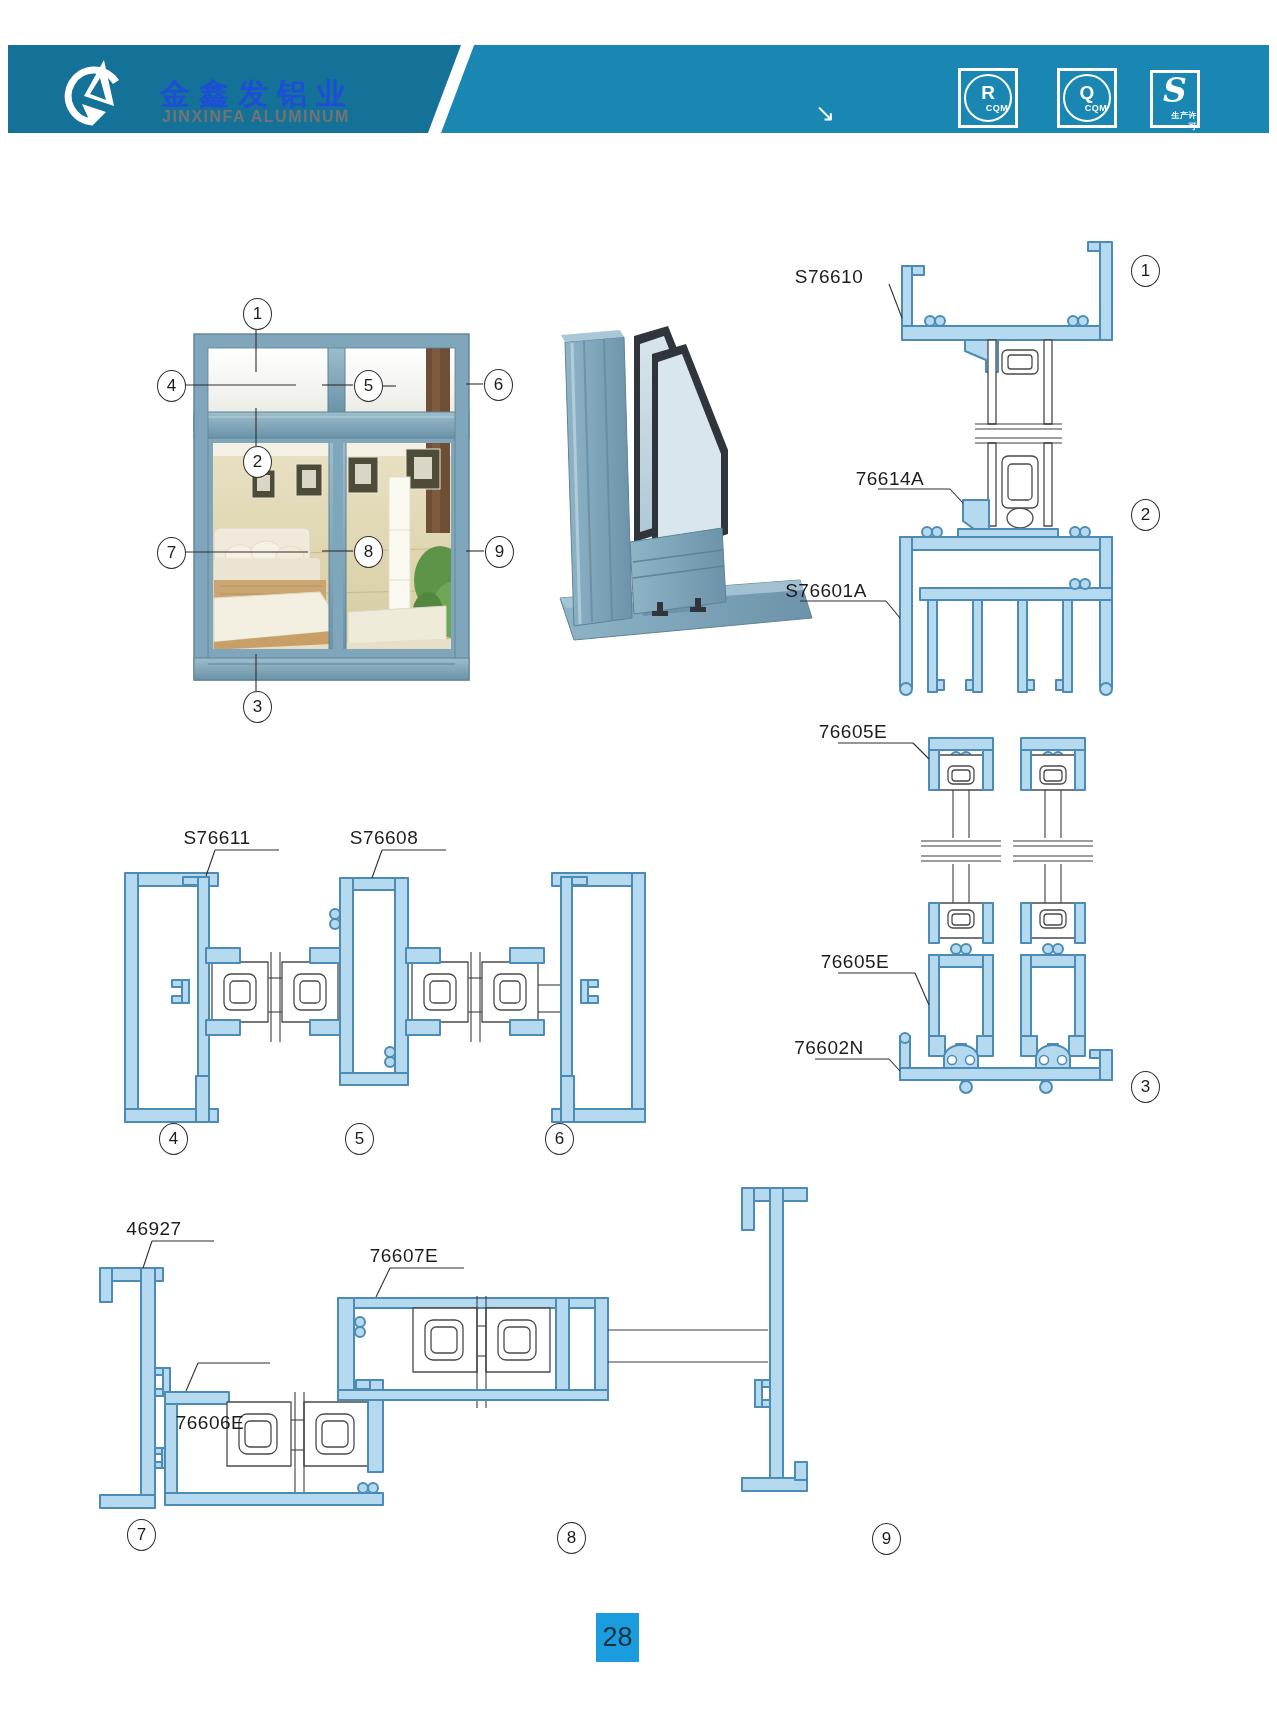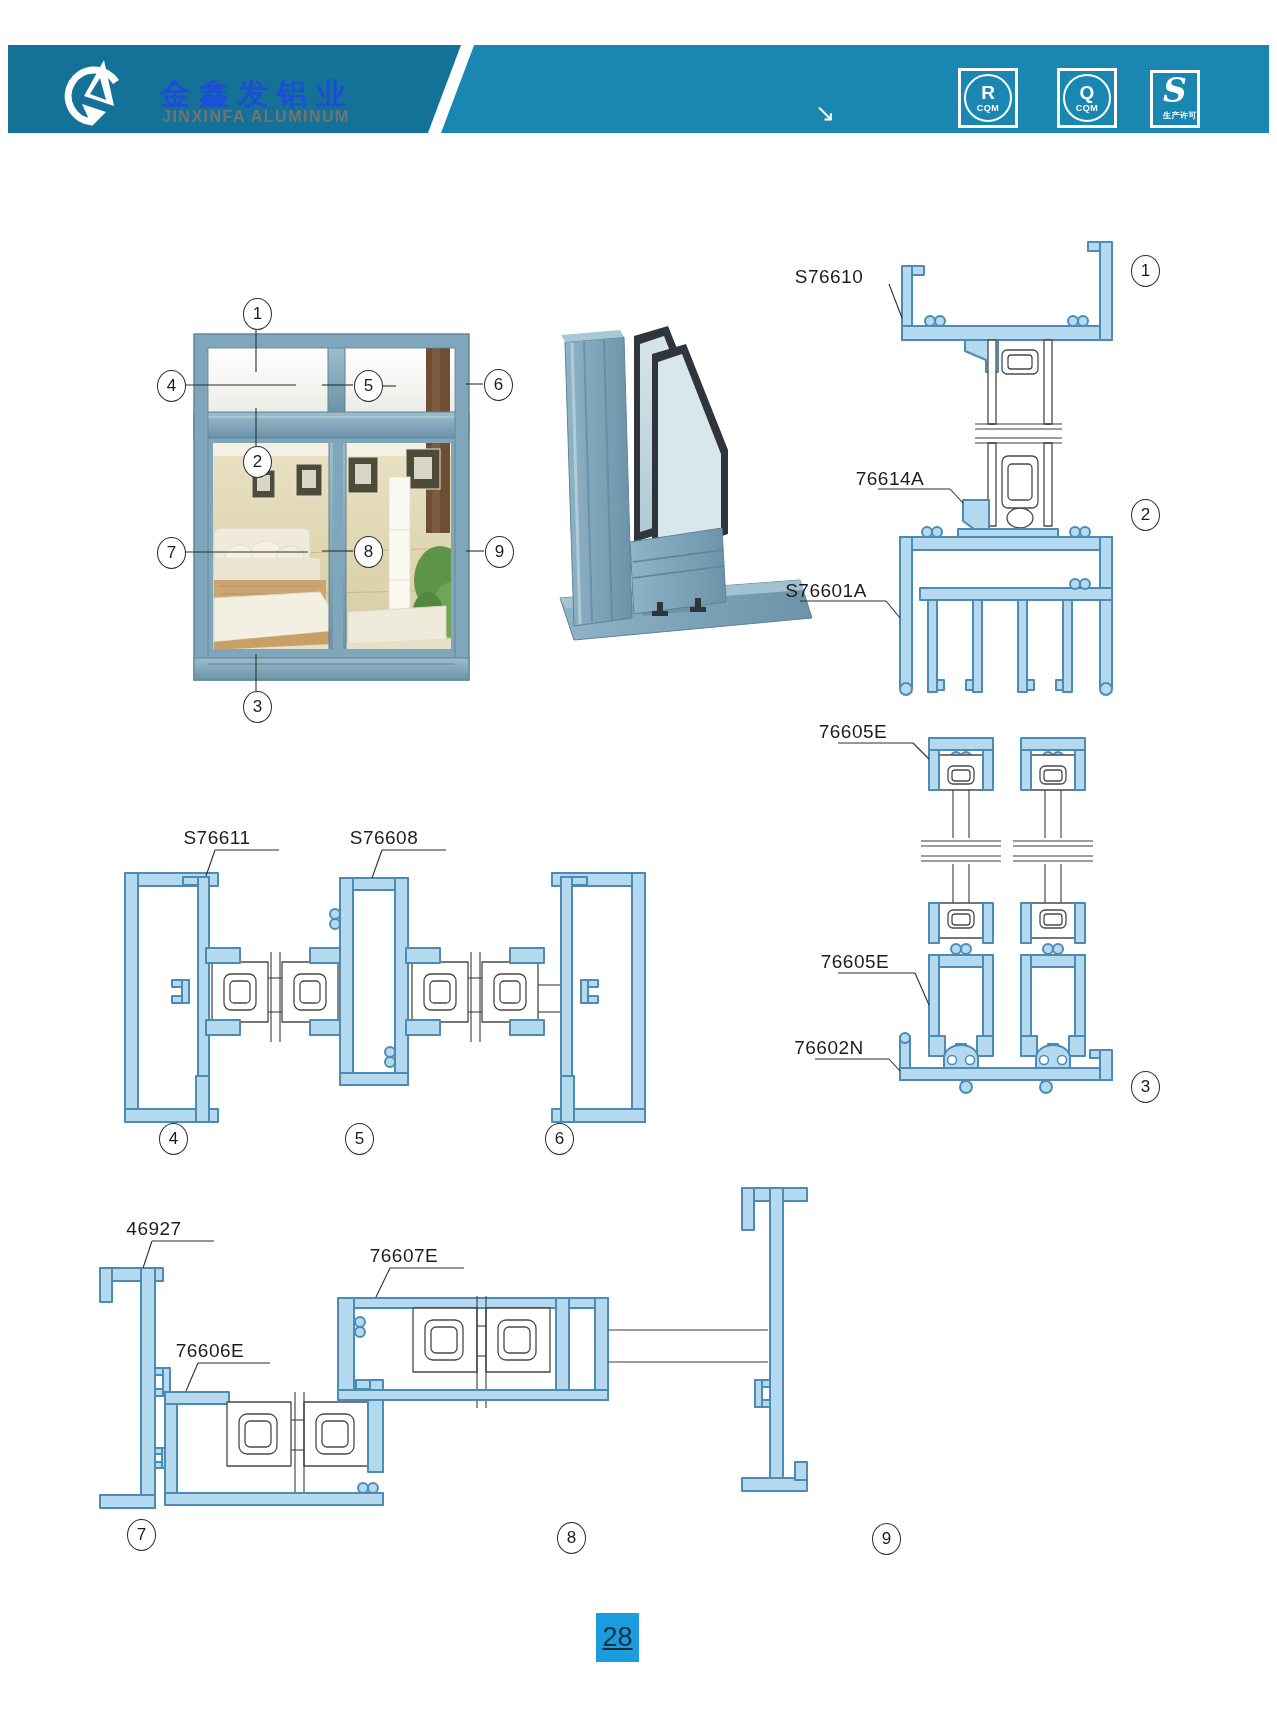--- a/index.html
+++ b/index.html
@@ -11,32 +11,32 @@
   #hdrR{position:absolute;left:441px;top:45px;width:828px;height:88px;background:#1A87B2;
         clip-path:polygon(4% 0,100% 0,100% 100%,0 100%);}
   .cn-name{position:absolute;left:160px;top:74px;font-size:30px;font-weight:bold;color:#1d4ed8;letter-spacing:9px;}
   .en-name{position:absolute;left:162px;top:108px;font-size:16px;font-weight:bold;color:#737373;letter-spacing:1.5px;}
   .series{position:absolute;left:573px;top:88px;font-size:29px;color:#fff;letter-spacing:4px;}
   .series-arrow{position:absolute;left:815px;top:99px;font-size:24px;color:#fff;}
   .badge{position:absolute;top:68px;width:54px;height:54px;border:3px solid #fff;color:#fff;text-align:center;}
   .badge .circ{margin:3px auto 0;width:44px;height:44px;border:2.5px solid #fff;border-radius:50%;
         display:flex;flex-direction:column;align-items:center;justify-content:center;line-height:1;}
   .badge .letter{font-size:19px;font-weight:bold;}
-  .badge .cap{font-size:9px;font-weight:bold;margin-top:2px;letter-spacing:.5px;}
+  .badge .cap{font-size:9px;font-weight:bold;margin-top:2px;letter-spacing:.5px;padding-left:18px;}
   .badge-s{width:44px;height:52px;top:70px;}
   .badge-s .letter{font-family:"DejaVu Serif",serif;font-style:italic;font-size:33px;font-weight:bold;line-height:36px;}
   .badge-s .cap{font-size:8px;margin-top:1px;text-align:right;}
   
   .lbl{position:absolute;width:120px;text-align:center;font-size:19px;color:#1c1c1c;letter-spacing:.5px;}
   
   .co{position:absolute;width:27px;height:30px;border:1.8px solid #2c2c2c;border-radius:50%;background:#fff;
       display:flex;align-items:center;justify-content:center;font-size:17px;color:#1c1c1c;z-index:5;}
   
   #pgnum{position:absolute;left:596px;top:1613px;width:43px;height:49px;background:#1B9CDE;
-      display:flex;align-items:center;justify-content:center;font-size:27px;color:#15303f;text-decoration:underline;}
+      display:flex;align-items:center;justify-content:center;font-size:27px;color:#15303f;}
   
   .bp{fill:#B5D9EE;stroke:#4C8CB4;stroke-width:2;stroke-linejoin:round;}
   .wp{fill:#ffffff;stroke:#4A4A4A;stroke-width:1.3;stroke-linejoin:round;}
   .ln{stroke:#3C3C3C;stroke-width:1.1;}
   .ldr{stroke:#2F2F2F;stroke-width:1.1;}
   .seam{stroke:#C9BB8F;stroke-width:1.2;}
 </style>
 </head>
 <body>
 
@@ -455,21 +455,21 @@
   <div class="lbl" style="left:769px;top:266px">S76610</div>
   <div class="lbl" style="left:830px;top:468px">76614A</div>
   <div class="lbl" style="left:766px;top:580px">S76601A</div>
   <div class="lbl" style="left:793px;top:721px">76605E</div>
   <div class="lbl" style="left:795px;top:951px">76605E</div>
   <div class="lbl" style="left:769px;top:1037px">76602N</div>
   <div class="lbl" style="left:157px;top:827px">S76611</div>
   <div class="lbl" style="left:324px;top:827px">S76608</div>
   <div class="lbl" style="left:94px;top:1218px">46927</div>
   <div class="lbl" style="left:344px;top:1245px">76607E</div>
-  <div class="lbl" style="left:150px;top:1340px">76606E</div>
+  <div class="lbl" style="left:150px;top:1412px">76606E</div>
 
   <div class="co" style="left:243px;top:298px">
       <span>1</span>
     </div>
   <div class="co" style="left:243px;top:446px">
       <span>2</span>
     </div>
   <div class="co" style="left:243px;top:691px">
       <span>3</span>
     </div>

